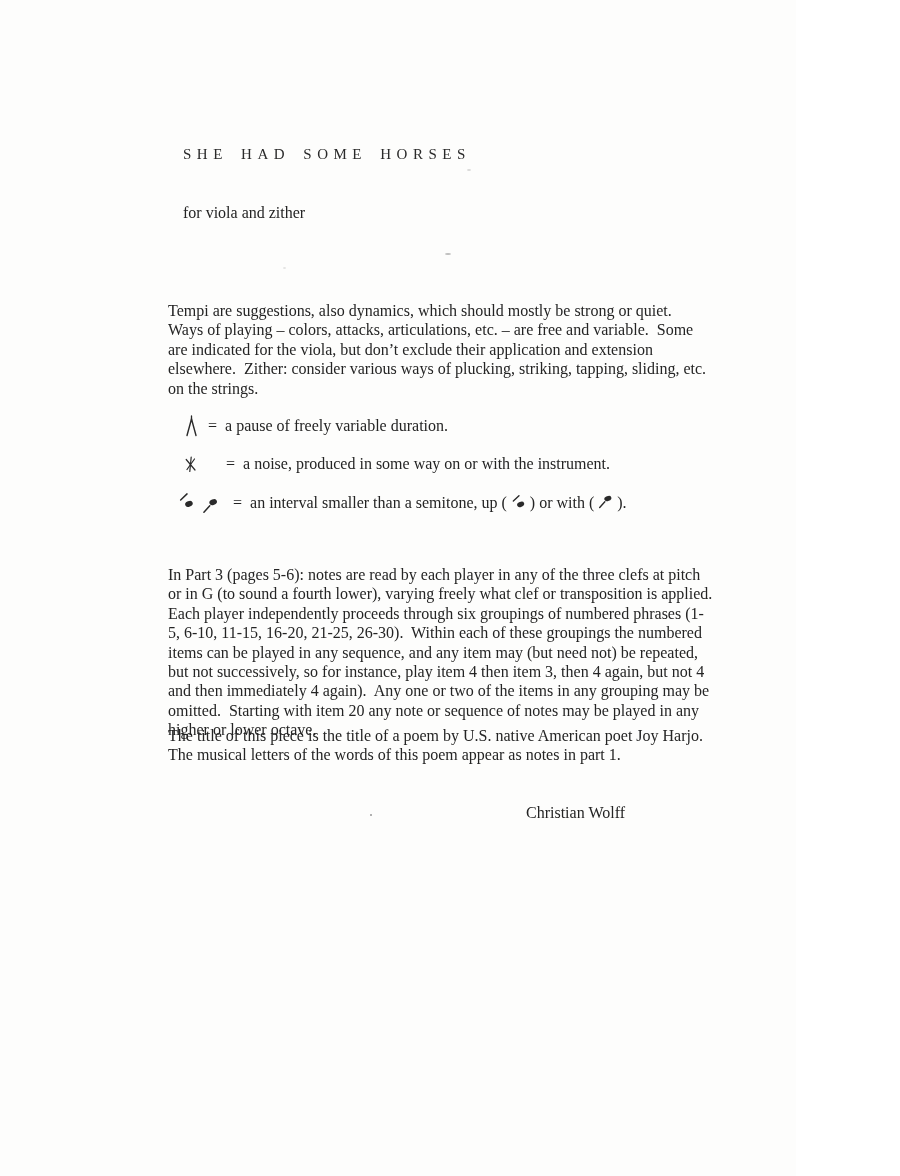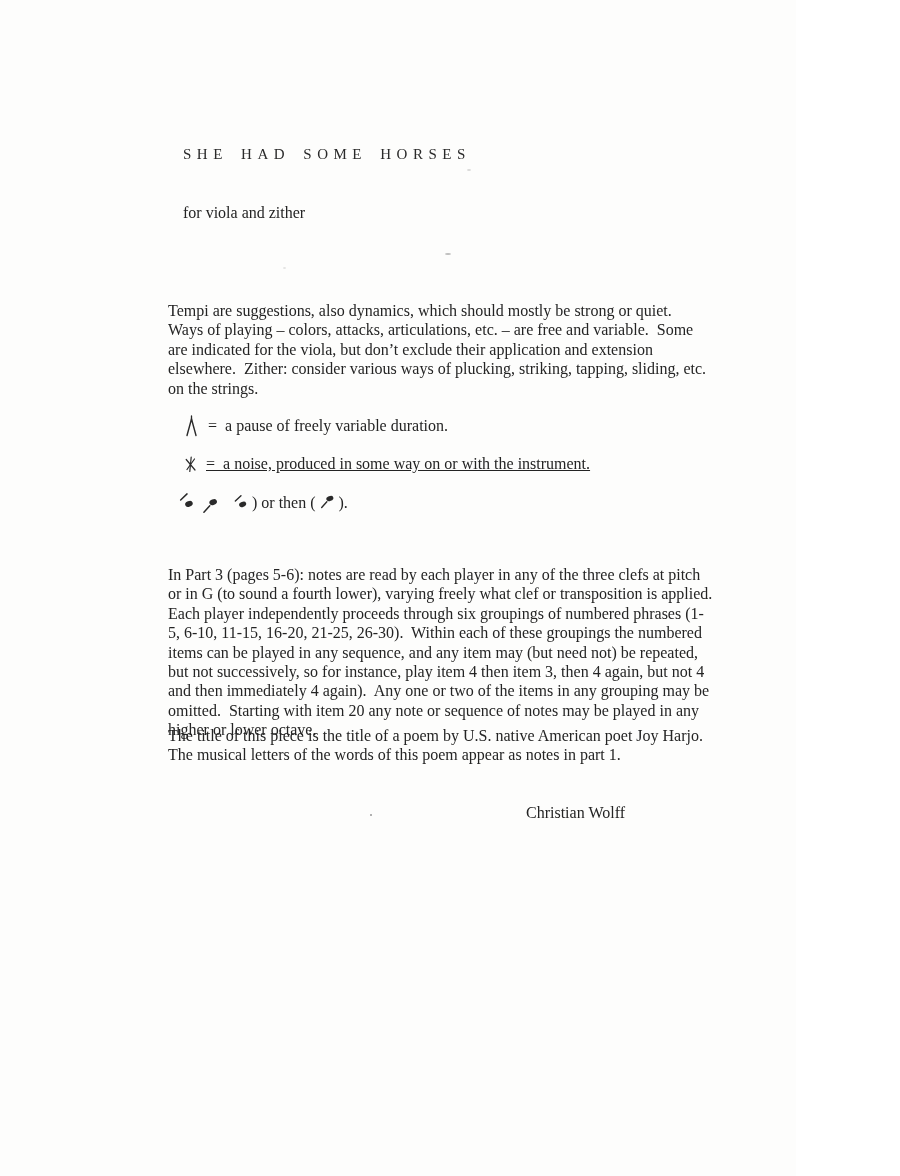--- a/index.html
+++ b/index.html
@@ -57,21 +57,21 @@
     align-items: center;
     justify-content: center;
   }
   .legend-text {
     white-space: pre-wrap;
   }
   .legend-pause { left: 185px; top: 414px; }
   .legend-noise { left: 183px; top: 452px; }
   .legend-interval { left: 178px; top: 491px; }
   .legend-pause .legend-text { margin-left: 10px; text-align: right; }
-  .legend-noise .legend-text { margin-left: 8px; text-decoration: underline; }
+  .legend-noise .legend-text { margin-left: 28px; }
   .legend-interval .sym-up-standalone { margin-right: 7px; margin-bottom: 6px; }
   .legend-interval .sym-down-standalone { margin-right: 14px; margin-top: 4px; }
   .inline-sym {
     display: inline-block;
     vertical-align: -3px;
   }
   .signature {
     position: absolute;
     left: 526px;
     top: 804px;
@@ -133,27 +133,28 @@
         <line class="stroke" x1="2.5" y1="7.5" x2="8.5" y2="1.8" stroke-width="1.4"></line>
         <ellipse class="fill" cx="10.3" cy="11.2" rx="3.7" ry="2.6" transform="rotate(-22 10.3 11.2)"></ellipse>
       </svg>
     </span>
     <span class="sym sym-down-standalone">
       <svg width="17" height="17" viewBox="0 0 16 16">
         <ellipse class="fill" cx="10.5" cy="4.8" rx="3.7" ry="2.6" transform="rotate(-22 10.5 4.8)"></ellipse>
         <line class="stroke" x1="7.3" y1="8.3" x2="1.8" y2="14.3" stroke-width="1.4"></line>
       </svg>
     </span>
+    <span class="legend-text">=  an interval smaller than a semitone, up ( </span>
     <span class="inline-sym">
       <svg width="15" height="15" viewBox="0 0 16 16">
         <line class="stroke" x1="2.5" y1="7.5" x2="8.5" y2="1.8" stroke-width="1.5"></line>
         <ellipse class="fill" cx="10.3" cy="11" rx="3.9" ry="2.7" transform="rotate(-22 10.3 11)"></ellipse>
       </svg>
     </span>
-    <span class="legend-text"> ) or then ( </span>
+    <span class="legend-text"> ) or with ( </span>
     <span class="inline-sym">
       <svg width="15" height="15" viewBox="0 0 16 16">
         <ellipse class="fill" cx="10.5" cy="4.8" rx="3.9" ry="2.7" transform="rotate(-22 10.5 4.8)"></ellipse>
         <line class="stroke" x1="7.3" y1="8.3" x2="1.8" y2="14.3" stroke-width="1.5"></line>
       </svg>
     </span>
     <span class="legend-text"> ).</span>
   </div>
 
   <p class="para para-part3">In Part 3 (pages 5-6): notes are read by each player in any of the three clefs at pitch

